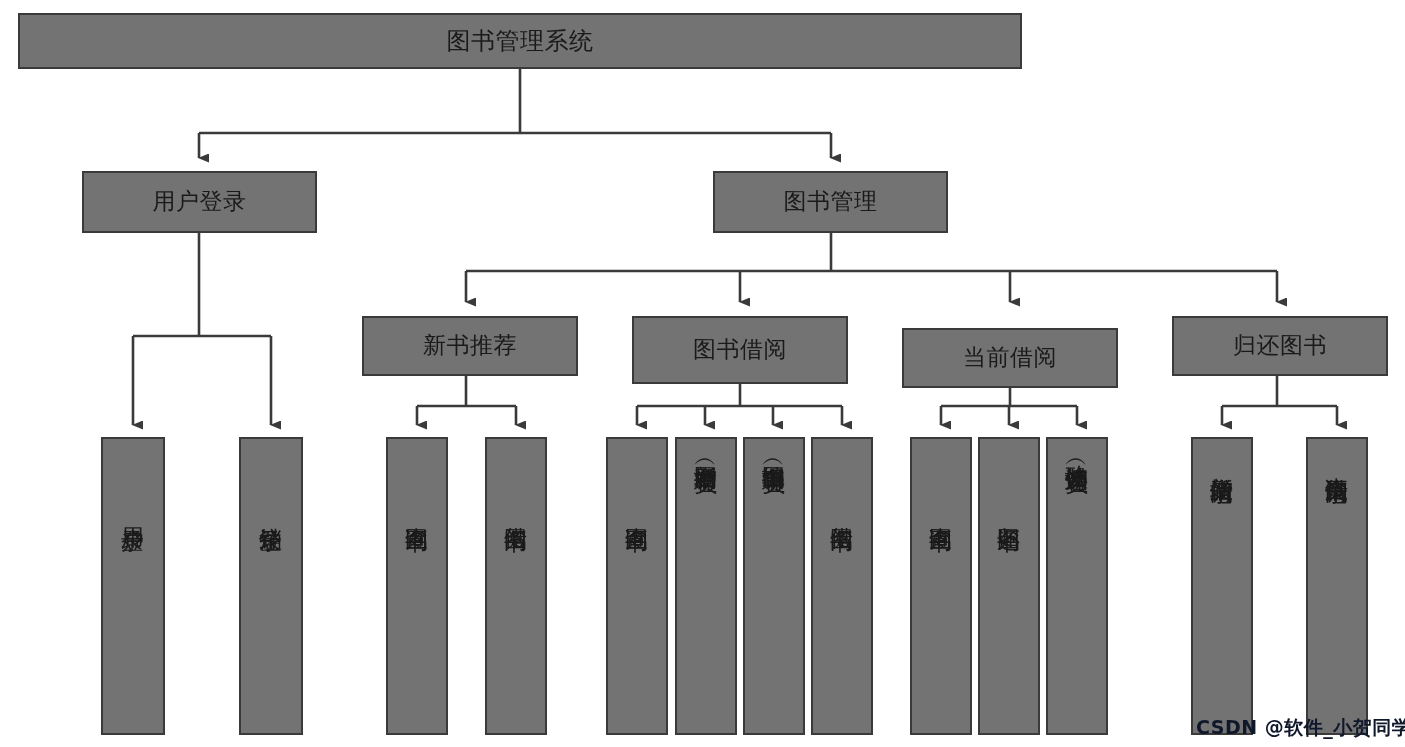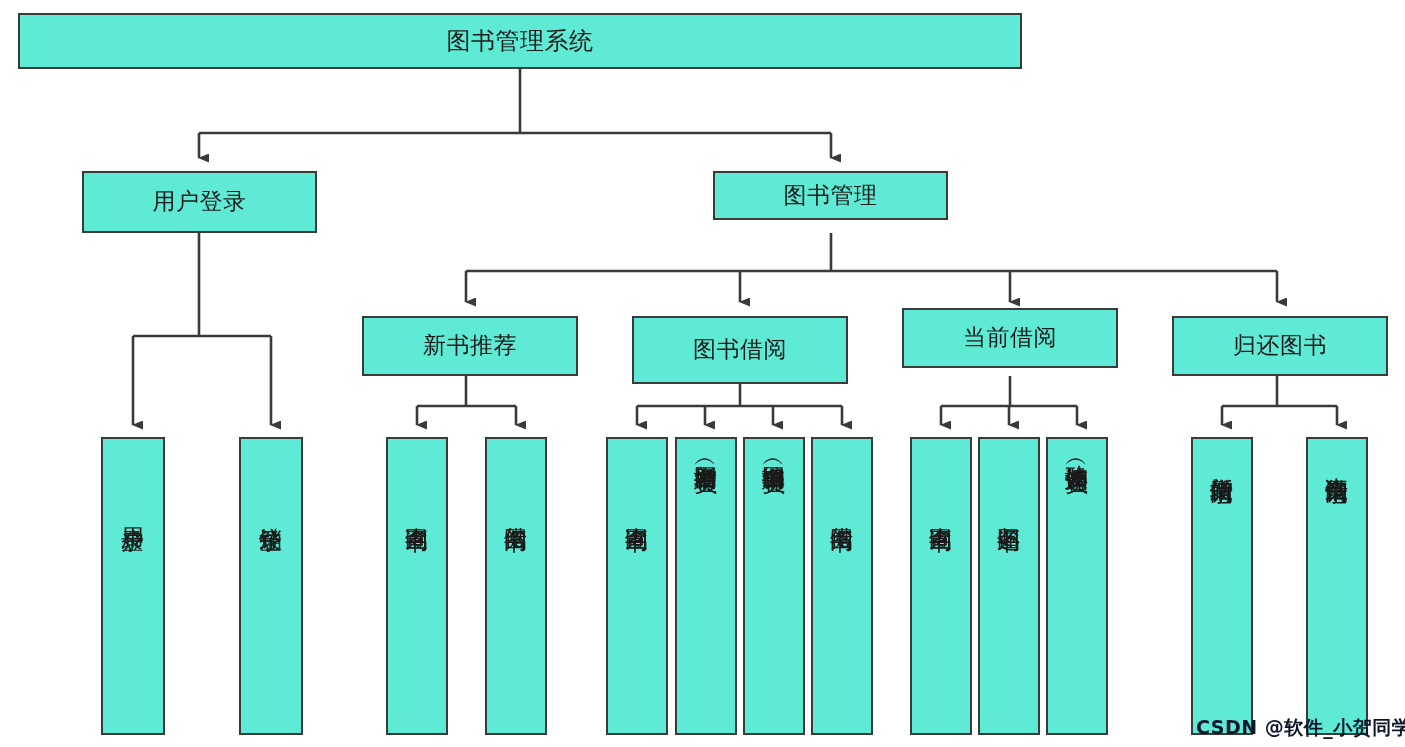--- a/index.html
+++ b/index.html
@@ -22,21 +22,21 @@
     position: absolute;
     left: 0;
     top: 0;
     width: 1405px;
     height: 747px;
     pointer-events: none;
   }
   .node {
     position: absolute;
     box-sizing: border-box;
-    background: #5eead4;
+    background: #737373;
     border: 2.5px solid #3a3a3a;
     display: flex;
     align-items: center;
     justify-content: center;
   }
   .node.horizontal .node-label {
     writing-mode: horizontal-tb;
     font-size: 23px;
     line-height: 1.1;
     color: #1a1a1a;
@@ -136,31 +136,31 @@
     </g>
   </svg>
 
   <div class="node horizontal root" style="left:18px; top:13px; width:1004px; height:56px;">
     <span class="node-label">图书管理系统</span>
   </div>
 
   <div class="node horizontal" style="left:82px; top:171px; width:235px; height:62px;">
     <span class="node-label">用户登录</span>
   </div>
-  <div class="node horizontal" style="left:713px; top:171px; width:235px; height:49px;">
+  <div class="node horizontal" style="left:713px; top:171px; width:235px; height:62px;">
     <span class="node-label">图书管理</span>
   </div>
 
   <div class="node horizontal" style="left:362px; top:316px; width:216px; height:60px;text-align:right;">
     <span class="node-label">新书推荐</span>
   </div>
   <div class="node horizontal" style="left:632px; top:316px; width:216px; height:68px;">
     <span class="node-label">图书借阅</span>
   </div>
-  <div class="node horizontal" style="left:902px; top:308px; width:216px; height:60px;">
+  <div class="node horizontal" style="left:902px; top:328px; width:216px; height:60px;">
     <span class="node-label">当前借阅</span>
   </div>
   <div class="node horizontal" style="left:1172px; top:316px; width:216px; height:60px;">
     <span class="node-label">归还图书</span>
   </div>
 
   <div class="node vertical mid" style="left:101px; top:437px; width:64px; height:298px;">
     <span class="node-label">用户登录</span>
   </div>
   <div class="node vertical mid" style="left:239px; top:437px; width:64px; height:298px;">

